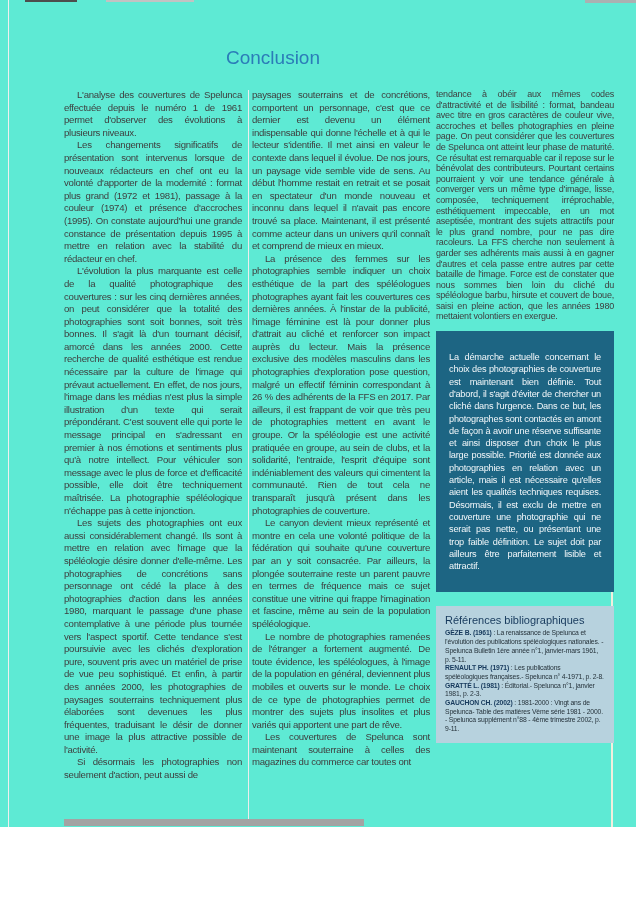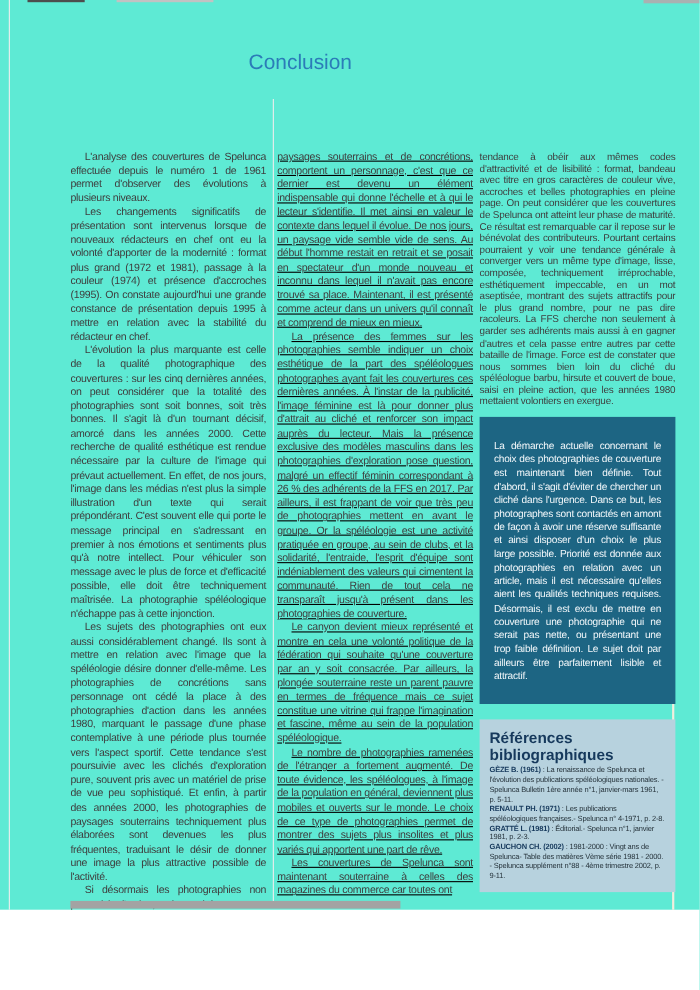--- a/index.html
+++ b/index.html
@@ -13,36 +13,36 @@
   .a-top3{left:585px;top:0;width:51px;height:3px;background:#aab1b1;}
   .a-left{left:8px;top:0;width:1px;height:900px;background:#efefef;}
   .a-gutter{left:248px;top:90px;width:1px;height:730px;background:#ededed;}
   .a-right{left:611px;top:470px;width:2px;height:365px;background:#f2eedd;}
   .a-teal{left:607px;top:846px;width:5px;height:23px;background:#79b7a5;border-radius:3px;transform:rotate(9deg);}
 
   .title{position:absolute;top:47px;left:0;width:546px;margin:0;text-align:center;
          font-size:19px;font-weight:400;color:#2b7cb8;}
 
   .columns{position:absolute;top:89px;left:64px;width:552px;display:flex;}
-  .col{width:178px;margin-top:48px;}
-  .col2{margin-left:10px;text-decoration:underline;}
+  .col{width:178px;}
+  .col2{margin-left:10px;}
   .col3{margin-left:6px;}
 
   .para{margin:0;text-align:justify;color:#3e3e3e;
         font-size:9.6px;line-height:12.6px;letter-spacing:-0.25px;
         text-indent:13px;hyphens:auto;}
   .cont{text-indent:0;}
   .col3 .para{font-size:9px;line-height:10.6px;letter-spacing:-0.2px;}
 
   .highlight-box{margin-top:9px;background:#1d6583;padding:20px 13px;}
   .highlight-box .box-text{margin:0;text-align:justify;color:#f2f7fa;
         font-size:9.2px;line-height:12.3px;letter-spacing:-0.2px;text-indent:0;hyphens:auto;}
 
   .refs-box{margin-top:14px;background:#b7d2de;padding:8px 9px 9px 9px;color:#26333b;}
-  .refs-heading{font-size:14px;font-weight:bold;color:#16395c;margin:0 0 3px 0;}
+  .refs-heading{font-size:11px;font-weight:normal;color:#16395c;margin:0 0 3px 0;}
   .ref-item{font-size:6.8px;line-height:8.7px;letter-spacing:-0.15px;text-align:left;margin:0;}
   .ref-author{font-weight:bold;color:#16395c;}
 
   .footnote{position:absolute;left:64px;top:819px;width:300px;
             border-top:7px solid #a3a3a3;padding-top:3px;
             font-size:7.8px;line-height:9.5px;color:#3a3a3a;letter-spacing:-0.1px;}
   .fn-marker{font-weight:bold;}
 
   .footer{position:absolute;left:33px;top:836px;display:flex;align-items:flex-end;}
   .page-badge{display:inline-block;background:#1e6fad;color:#ffffff;font-weight:bold;
@@ -66,21 +66,21 @@
 
   <h1 class="title">Conclusion</h1>
 
   <div class="columns">
 
     <div class="col col1">
       <p class="para">L'analyse des couvertures de Spelunca effectuée depuis le numéro 1 de 1961 permet d'observer des évolutions à plusieurs niveaux.</p>
       <p class="para">Les changements significatifs de présentation sont intervenus lorsque de nouveaux rédacteurs en chef ont eu la volonté d'apporter de la modernité : format plus grand (1972 et 1981), passage à la couleur (1974) et présence d'accroches (1995). On constate aujourd'hui une grande constance de présentation depuis 1995 à mettre en relation avec la stabilité du rédacteur en chef.</p>
       <p class="para">L'évolution la plus marquante est celle de la qualité photographique des couvertures : sur les cinq dernières années, on peut considérer que la totalité des photographies sont soit bonnes, soit très bonnes. Il s'agit là d'un tournant décisif, amorcé dans les années 2000. Cette recherche de qualité esthétique est rendue nécessaire par la culture de l'image qui prévaut actuellement. En effet, de nos jours, l'image dans les médias n'est plus la simple illustration d'un texte qui serait prépondérant. C'est souvent elle qui porte le message principal en s'adressant en premier à nos émotions et sentiments plus qu'à notre intellect. Pour véhiculer son message avec le plus de force et d'efficacité possible, elle doit être techniquement maîtrisée. La photographie spéléologique n'échappe pas à cette injonction.</p>
       <p class="para">Les sujets des photographies ont eux aussi considérablement changé. Ils sont à mettre en relation avec l'image que la spéléologie désire donner d'elle-même. Les photographies de concrétions sans personnage ont cédé la place à des photographies d'action dans les années 1980, marquant le passage d'une phase contemplative à une période plus tournée vers l'aspect sportif. Cette tendance s'est poursuivie avec les clichés d'exploration pure, souvent pris avec un matériel de prise de vue peu sophistiqué. Et enfin, à partir des années 2000, les photographies de paysages souterrains techniquement plus élaborées sont devenues les plus fréquentes, traduisant le désir de donner une image la plus attractive possible de l'activité.</p>
-      <p class="para">Si désormais les photographies non poursuivie d'action, mais aussi de</p>
+      <p class="para">Si désormais les photographies non seulement d'action, peut aussi de</p>
     </div>
 
     <div class="col col2">
       <p class="para cont">paysages souterrains et de concrétions, comportent un personnage, c'est que ce dernier est devenu un élément indispensable qui donne l'échelle et à qui le lecteur s'identifie. Il met ainsi en valeur le contexte dans lequel il évolue. De nos jours, un paysage vide semble vide de sens. Au début l'homme restait en retrait et se posait en spectateur d'un monde nouveau et inconnu dans lequel il n'avait pas encore trouvé sa place. Maintenant, il est présenté comme acteur dans un univers qu'il connaît et comprend de mieux en mieux.</p>
       <p class="para">La présence des femmes sur les photographies semble indiquer un choix esthétique de la part des spéléologues photographes ayant fait les couvertures ces dernières années. À l'instar de la publicité, l'image féminine est là pour donner plus d'attrait au cliché et renforcer son impact auprès du lecteur. Mais la présence exclusive des modèles masculins dans les photographies d'exploration pose question, malgré un effectif féminin correspondant à 26 % des adhérents de la FFS en 2017. Par ailleurs, il est frappant de voir que très peu de photographies mettent en avant le groupe. Or la spéléologie est une activité pratiquée en groupe, au sein de clubs, et la solidarité, l'entraide, l'esprit d'équipe sont indéniablement des valeurs qui cimentent la communauté. Rien de tout cela ne transparaît jusqu'à présent dans les photographies de couverture.</p>
       <p class="para">Le canyon devient mieux représenté et montre en cela une volonté politique de la fédération qui souhaite qu'une couverture par an y soit consacrée. Par ailleurs, la plongée souterraine reste un parent pauvre en termes de fréquence mais ce sujet constitue une vitrine qui frappe l'imagination et fascine, même au sein de la population spéléologique.</p>
       <p class="para">Le nombre de photographies ramenées de l'étranger a fortement augmenté. De toute évidence, les spéléologues, à l'image de la population en général, deviennent plus mobiles et ouverts sur le monde. Le choix de ce type de photographies permet de montrer des sujets plus insolites et plus variés qui apportent une part de rêve.</p>
       <p class="para">Les couvertures de Spelunca sont maintenant souterraine à celles des magazines du commerce car toutes ont</p>
     </div>
 

